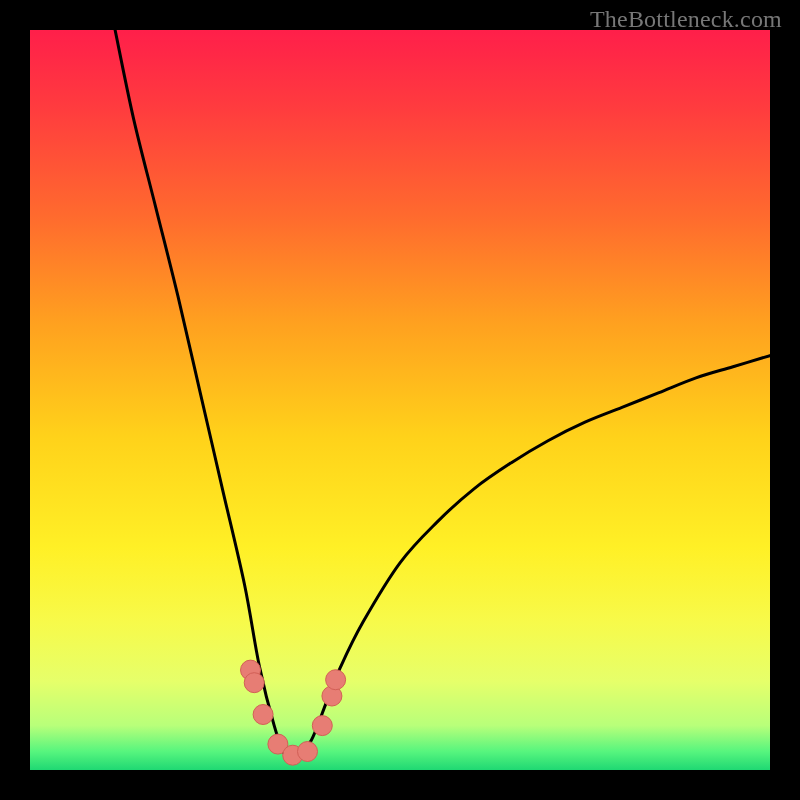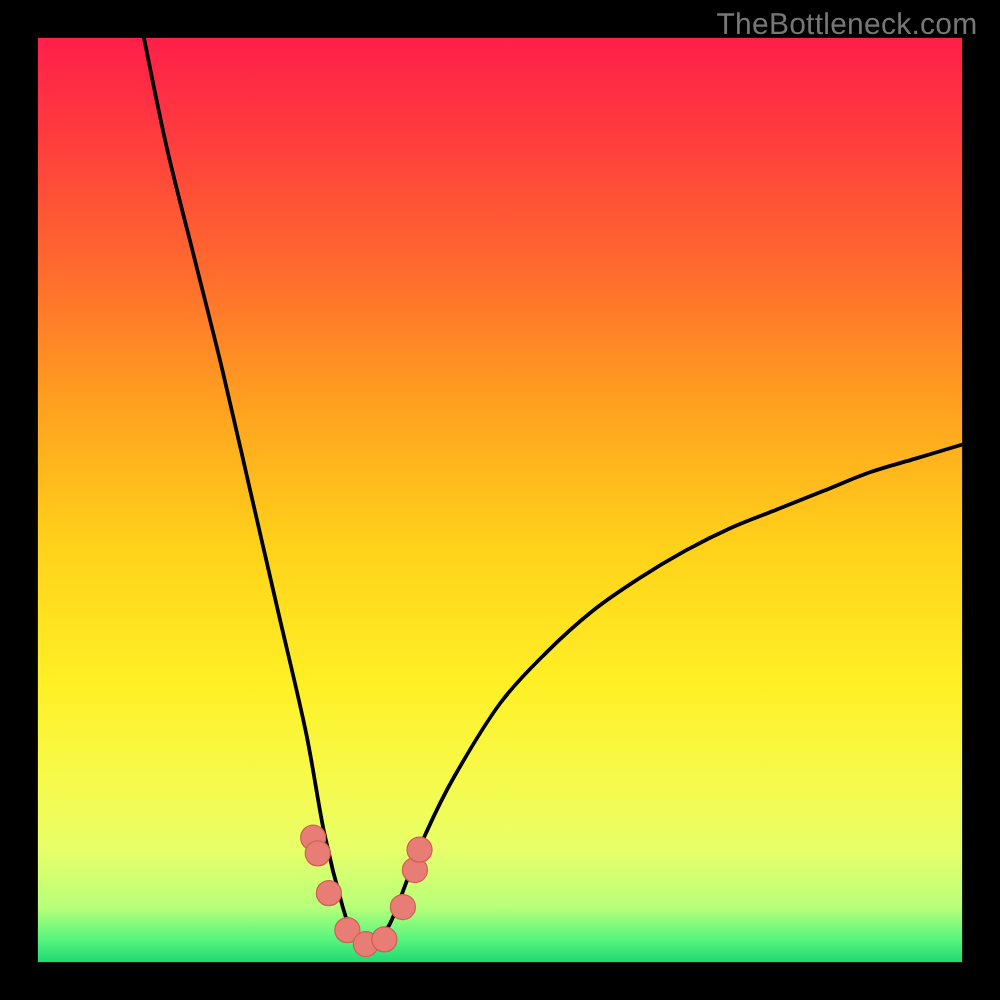--- a/index.html
+++ b/index.html
@@ -11,20 +11,21 @@
     overflow: hidden;
     font-family: Arial, Helvetica, sans-serif;
   }
   .frame {
     position: absolute;
     top: 0;
     left: 0;
     width: 800px;
     height: 800px;
     background: #000;
+    font-family: Liberation Serif, serif;
   }
   .plot {
     position: absolute;
     top: 30px;
     left: 30px;
     width: 740px;
     height: 740px;
     overflow: hidden;
   }
   .gradient {

